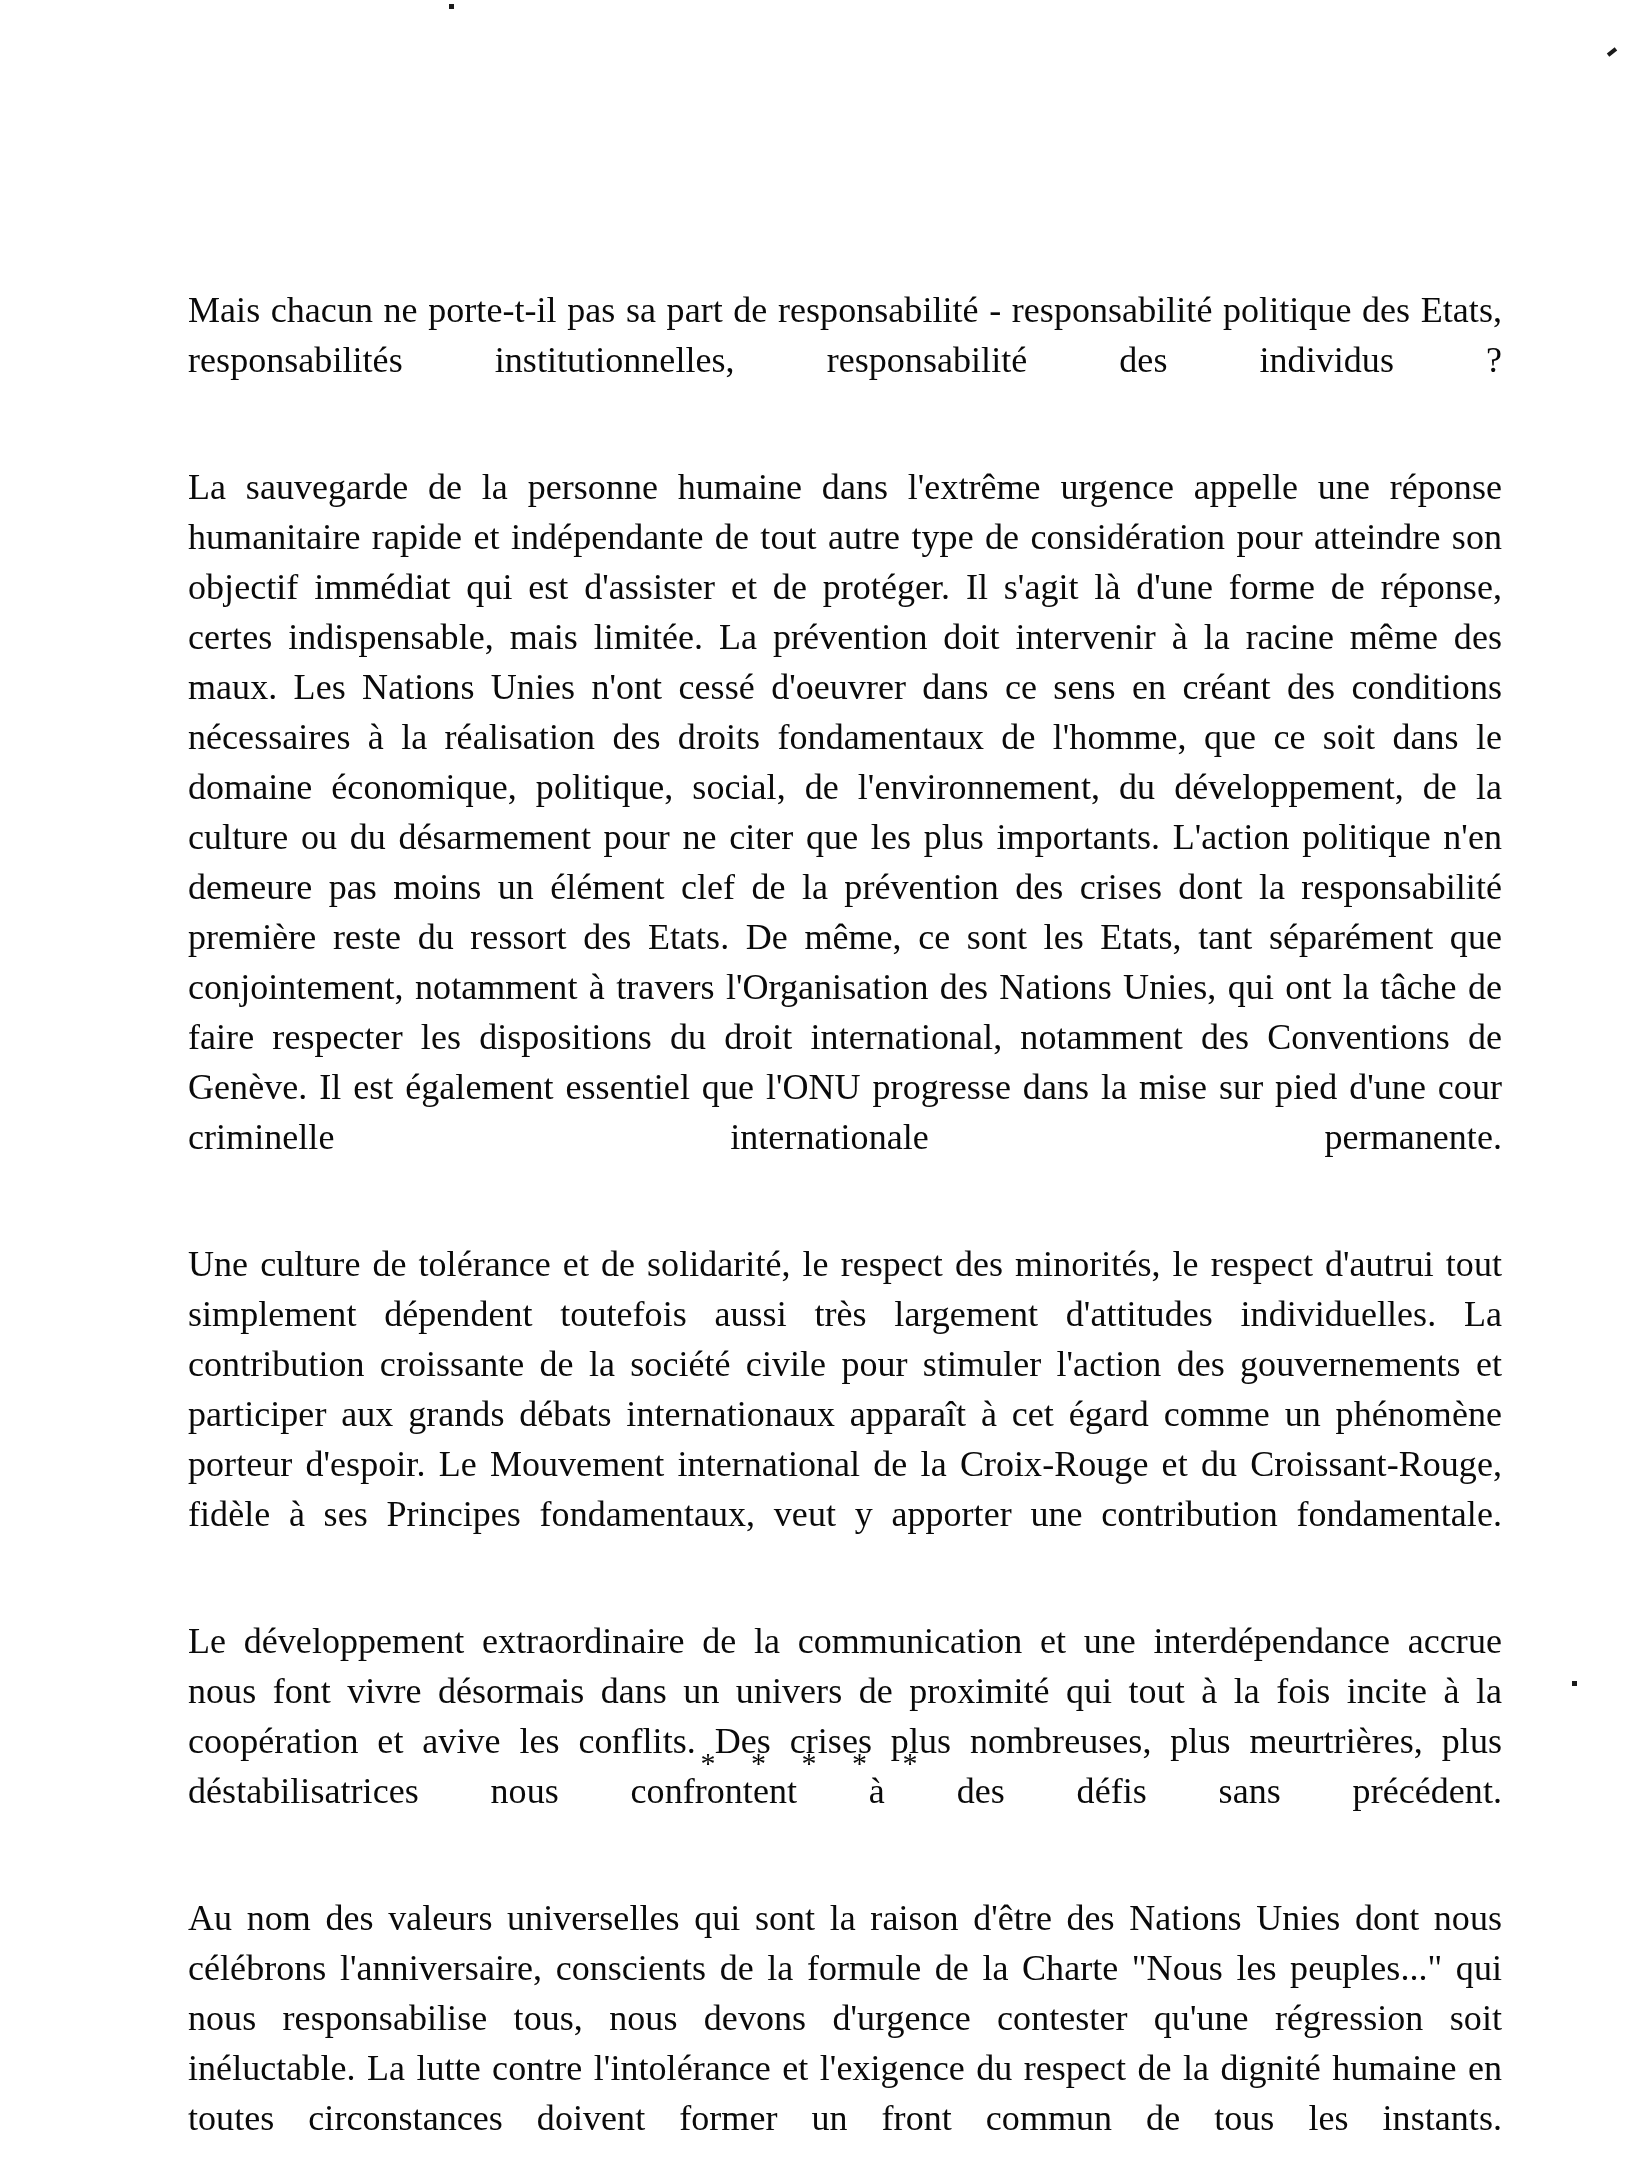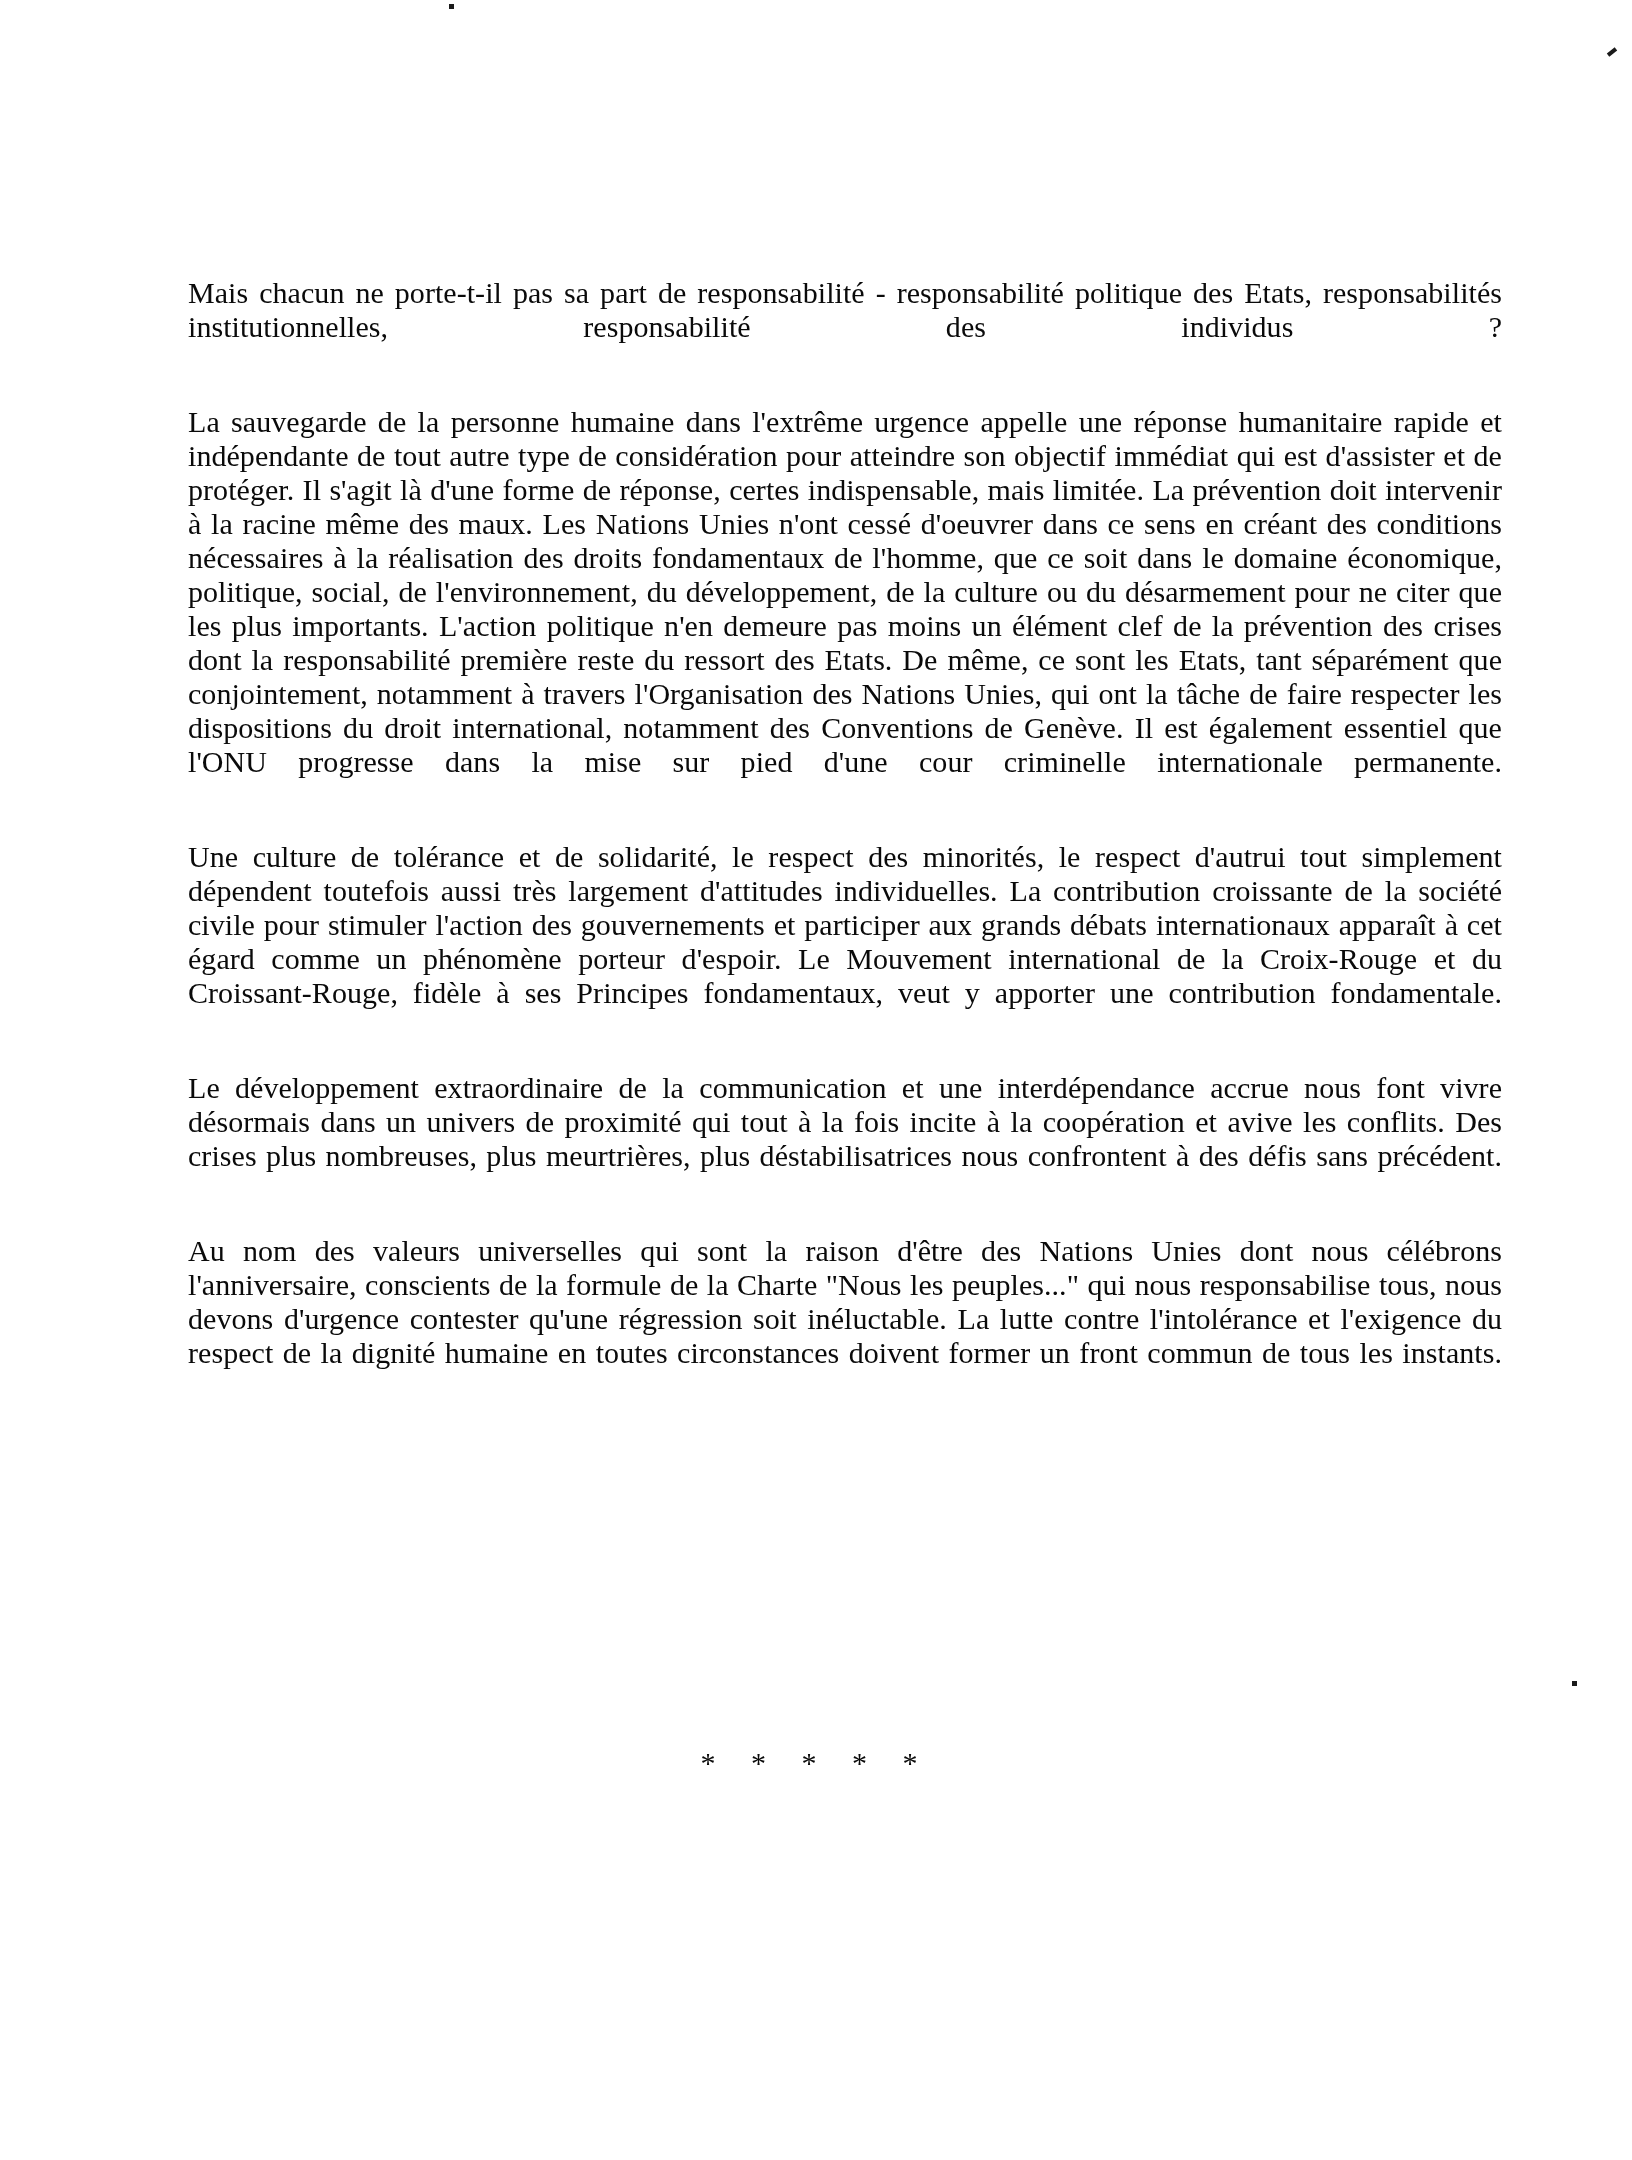--- a/index.html
+++ b/index.html
@@ -24,25 +24,25 @@
   }
 
   .text-block {
     position: absolute;
     left: 188px;
     top: 272px;
     width: 1314px;
   }
 
   .para {
-    font-size: 30px;
-    line-height: 34px;
+    font-size: 36px;
+    line-height: 50px;
     text-align: justify;
     text-justify: inter-word;
-    margin: 4px 0 27px 0;
+    margin: 13px 0 27px 0;
     letter-spacing: 0.05px;
     word-spacing: 0.4px;
     hyphens: none;
   }
 
   
   .para::after {
     content: "";
     display: inline-block;
     width: 100%;

